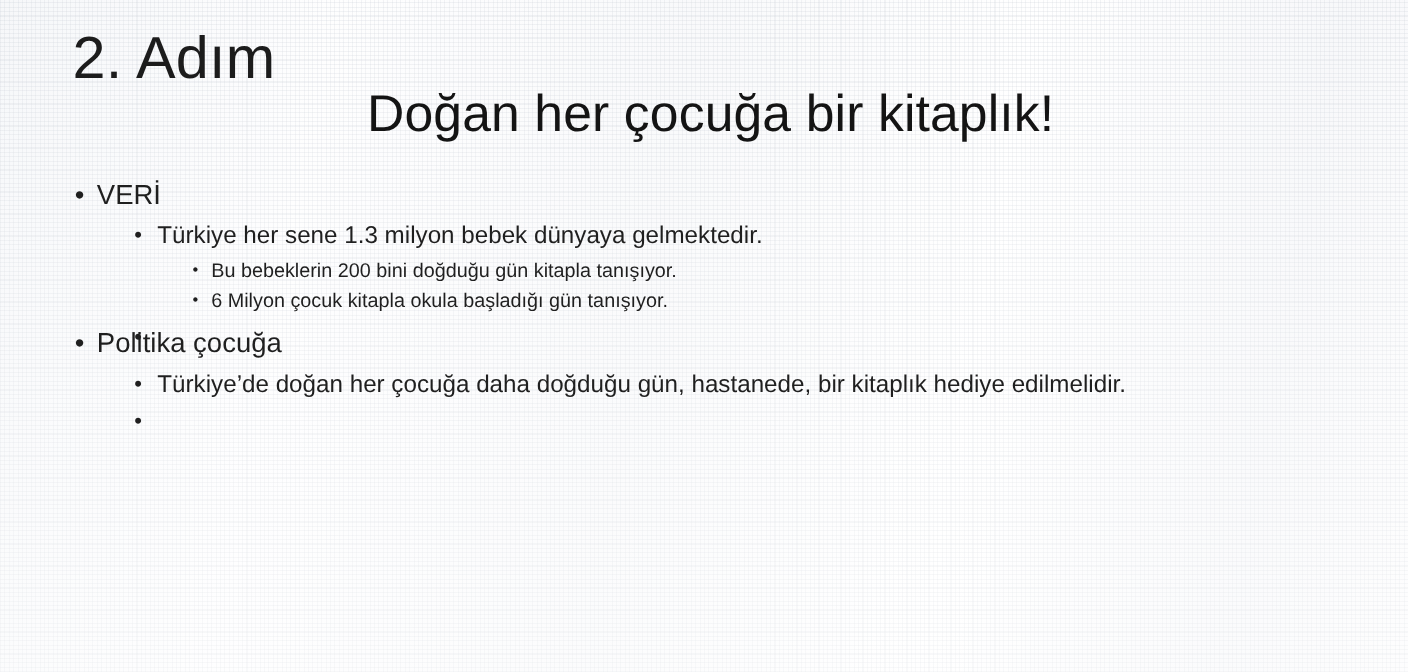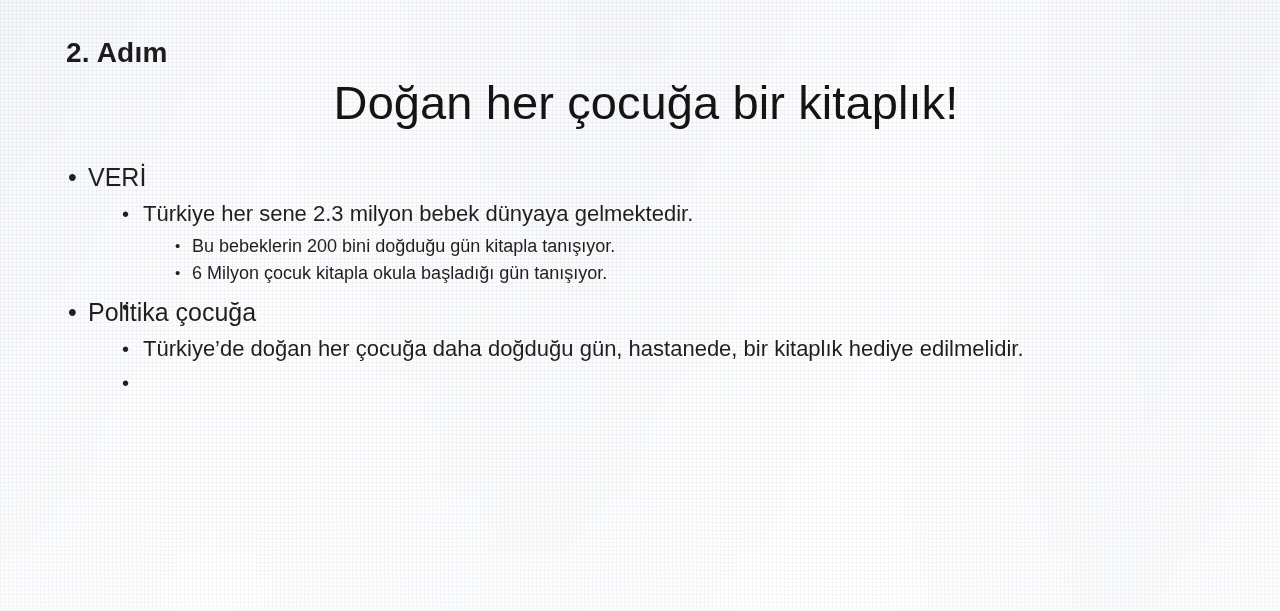--- a/index.html
+++ b/index.html
@@ -61,22 +61,22 @@
   }
 
   
   .title-block {
     position: absolute;
     left: 66px;
     top: 30px;
     width: 1160px;
   }
   .title-line1 {
-    font-size: 28px;
-    font-weight: 700;
+    font-size: 54px;
+    font-weight: 400;
     line-height: 46px;
     letter-spacing: 0.2px;
     color: #1c1c1c;
     white-space: nowrap;
   }
   .title-line2 {
     font-size: 47px;
     font-weight: 400;
     line-height: 54px;
     letter-spacing: 0.1px;
@@ -173,21 +173,21 @@
 
     <div class="body-block">
 
       <div class="bullet lvl1">
         <span class="dot">•</span>
         <span class="txt">VERİ</span>
       </div>
 
       <div class="bullet lvl2 gap-small">
         <span class="dot">•</span>
-        <span class="txt">Türkiye her sene 2.3 milyon bebek dünyaya gelmektedir.</span>
+        <span class="txt">Türkiye her sene 1.3 milyon bebek dünyaya gelmektedir.</span>
       </div>
 
       <div class="bullet lvl3 gap-small">
         <span class="dot">•</span>
         <span class="txt">Bu bebeklerin 200 bini doğduğu gün kitapla tanışıyor.</span>
       </div>
 
       <div class="bullet lvl3 gap-after-group">
         <span class="dot">•</span>
         <span class="txt">6 Milyon çocuk kitapla okula başladığı gün tanışıyor.</span>

